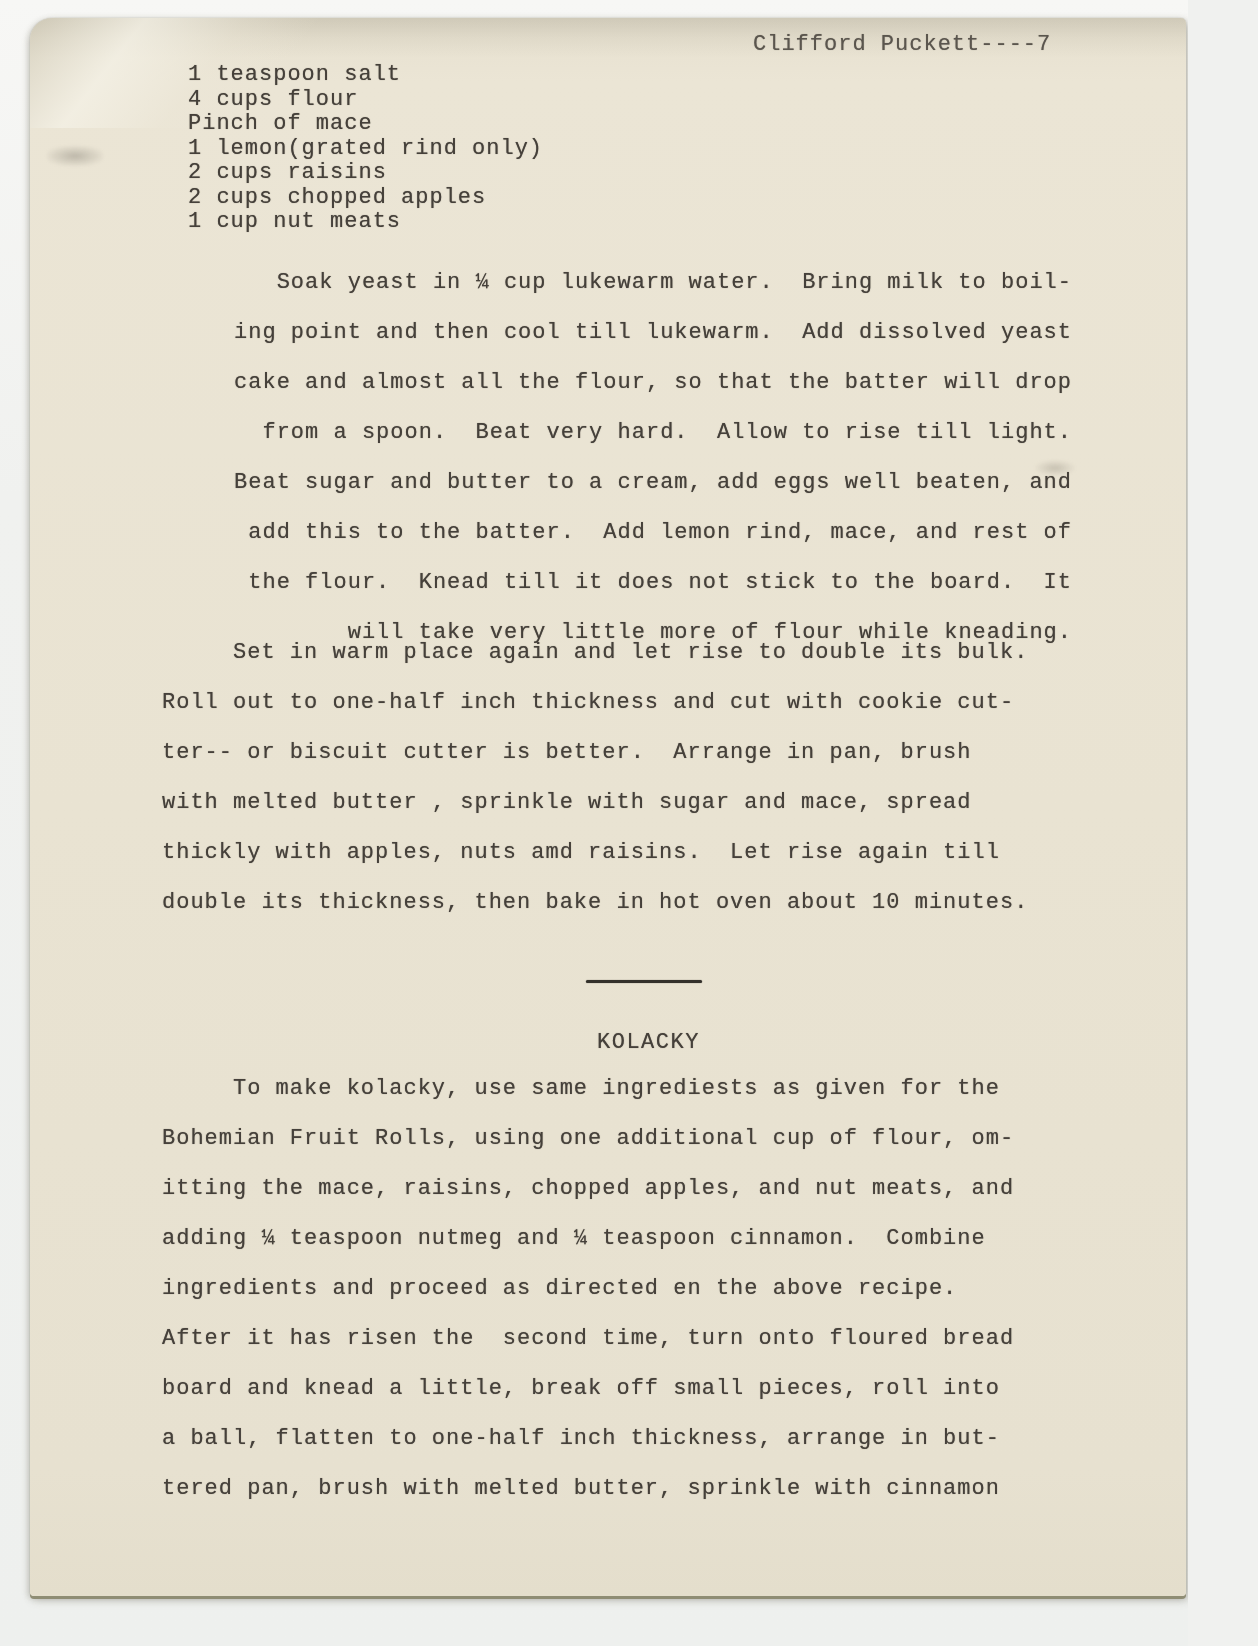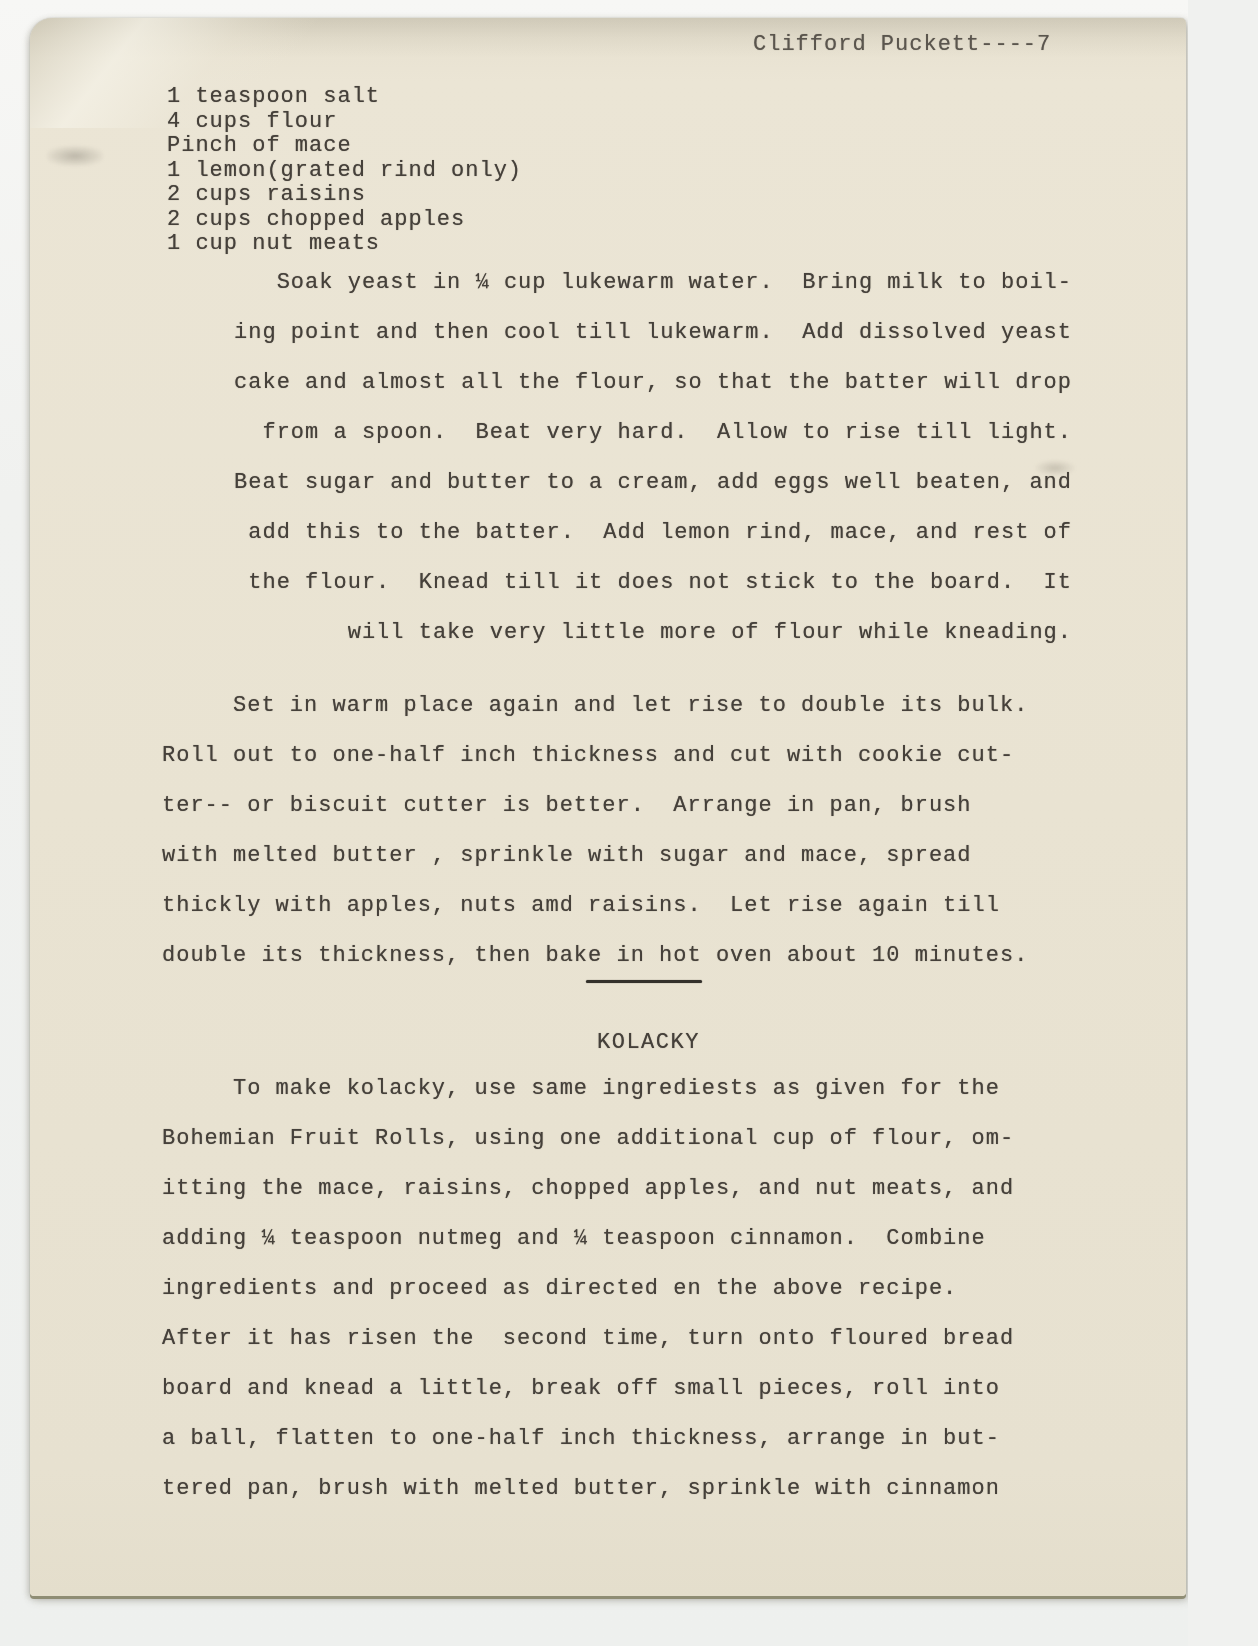--- a/index.html
+++ b/index.html
@@ -73,32 +73,31 @@
     white-space: pre;
     text-shadow: 0 0 0.9px rgba(66, 60, 52, 0.65);
   }
   .page-header {
     left: 723px;
     top: 14px;
     line-height: 26px;
     opacity: 0.86;
   }
   .ingredients {
-    left: 137px;
+    left: 158px;
     top: 45px;
     line-height: 24.5px;
-    margin-top: 22px;
   }
   .para {
     left: 132px;
     width: 910px;
     line-height: 50px;
   }
   .para1 { top: 240px; text-align: right; }
-  .para2 { top: 663px; }
+  .para2 { top: 610px; }
   .para3 { top: 1046px; }
   .divider {
     position: absolute;
     left: 556px;
     top: 962px;
     width: 116px;
     height: 3px;
     background: #34312b;
     border-radius: 2px;
     box-shadow: 0 0 1px rgba(52, 49, 43, 0.8);

